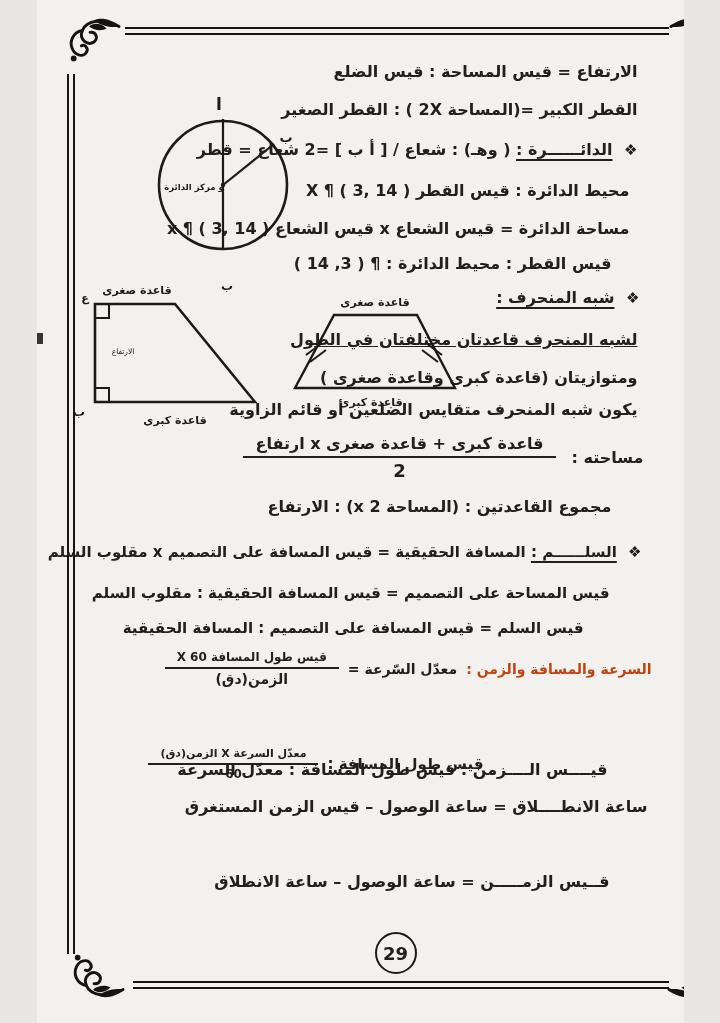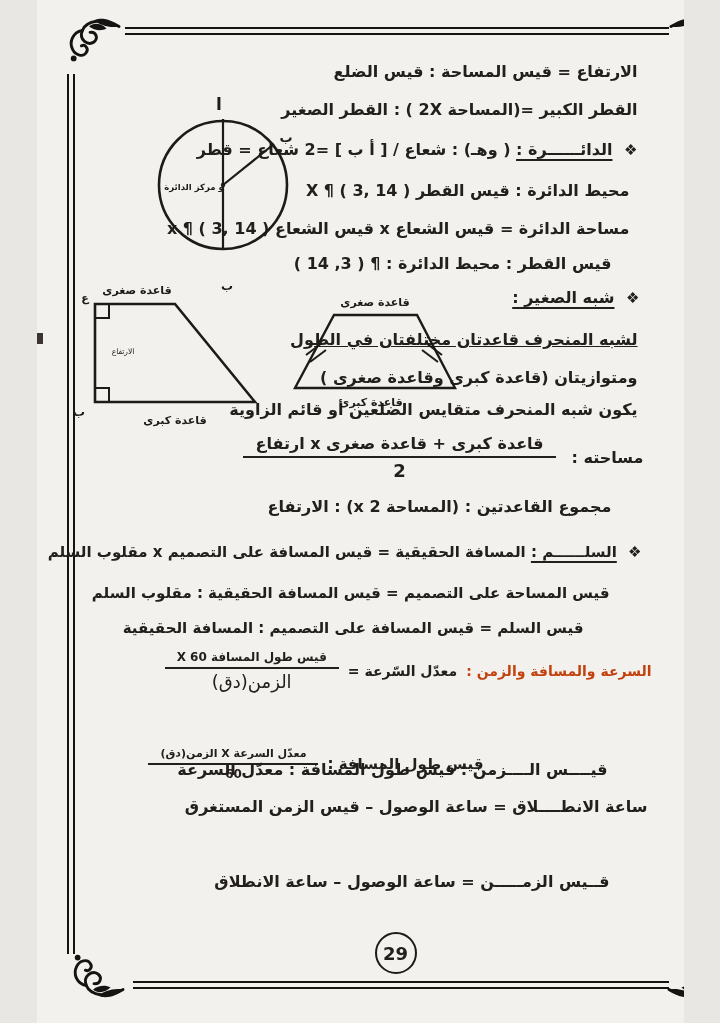--- a/index.html
+++ b/index.html
@@ -19,21 +19,21 @@
     font-size:16px;font-weight:600;letter-spacing:0;line-height:1.25;
   }
   .hd{font-weight:700;text-decoration:underline;text-underline-offset:4px;text-decoration-thickness:2px;}
   .bullet{font-size:15px;margin-left:6px;font-weight:700;}
   .accent-hd{font-weight:700;color:#c2410c;font-size:14px;}
   .fracline{display:flex;align-items:center;gap:9px;}
   .frac{display:inline-flex;flex-direction:column;align-items:center;vertical-align:middle;}
   .frac .num{padding:0 12px 2px 12px;}
   .frac .den{border-top:2px solid #23201c;padding:2px 14px 0 14px;text-align:center;align-self:stretch;}
   .small-num{font-size:12px;font-weight:700;}
-  .small-den{font-size:18px;font-weight:400;}
+  .small-den{font-size:14px;font-weight:700;}
   
   .fig{position:absolute;}
   .fig text{font-family:"DejaVu Sans",sans-serif;fill:#1d1b18;}
   
   .pagenum{
     position:absolute;width:38px;height:38px;border:2.5px solid #1d1b18;border-radius:50%;
     display:flex;align-items:center;justify-content:center;
     font-size:18px;font-weight:700;background:transparent;
   }
   
@@ -101,21 +101,21 @@
     <span class="bullet">❖</span>
     <span class="hd">الدائــــــرة :</span>
     <span>( وهـ) : شعاع / [ أ ب ] =2 شعاع = قطر</span>
   </div>
   <div class="tline" style="right:54px;top:181px;">محيط الدائرة : قيس القطر X ¶ ( 3, 14 )</div>
   <div class="tline" style="right:54px;top:219px;">مساحة الدائرة = قيس الشعاع x قيس الشعاع x ¶ ( 3, 14 )</div>
   <div class="tline" style="right:72px;top:254px;">قيس القطر : محيط الدائرة : ¶ ( 3, 14 )</div>
 
   <div class="tline" style="right:44px;top:288px;">
     <span class="bullet">❖</span>
-    <span class="hd">شبه الصغير :</span>
+    <span class="hd">شبه المنحرف :</span>
   </div>
   <div class="tline" style="right:46px;top:330px;text-decoration:underline;">لشبه المنحرف قاعدتان مختلفتان في الطول</div>
   <div class="tline" style="right:46px;top:368px;">ومتوازيتان (قاعدة كبرى وقاعدة صغرى )</div>
   <div class="tline" style="right:46px;top:400px;">يكون شبه المنحرف متقايس الضلعين أو قائم الزاوية</div>
 
   <div class="tline fracline" style="right:40px;top:434px;gap:16px;">
     <span>مساحته :</span>
     <span class="frac">
       <span class="num">قاعدة كبرى + قاعدة صغرى x ارتفاع</span>
       <span class="den" style="font-size:18px;font-weight:700;">2</span>

